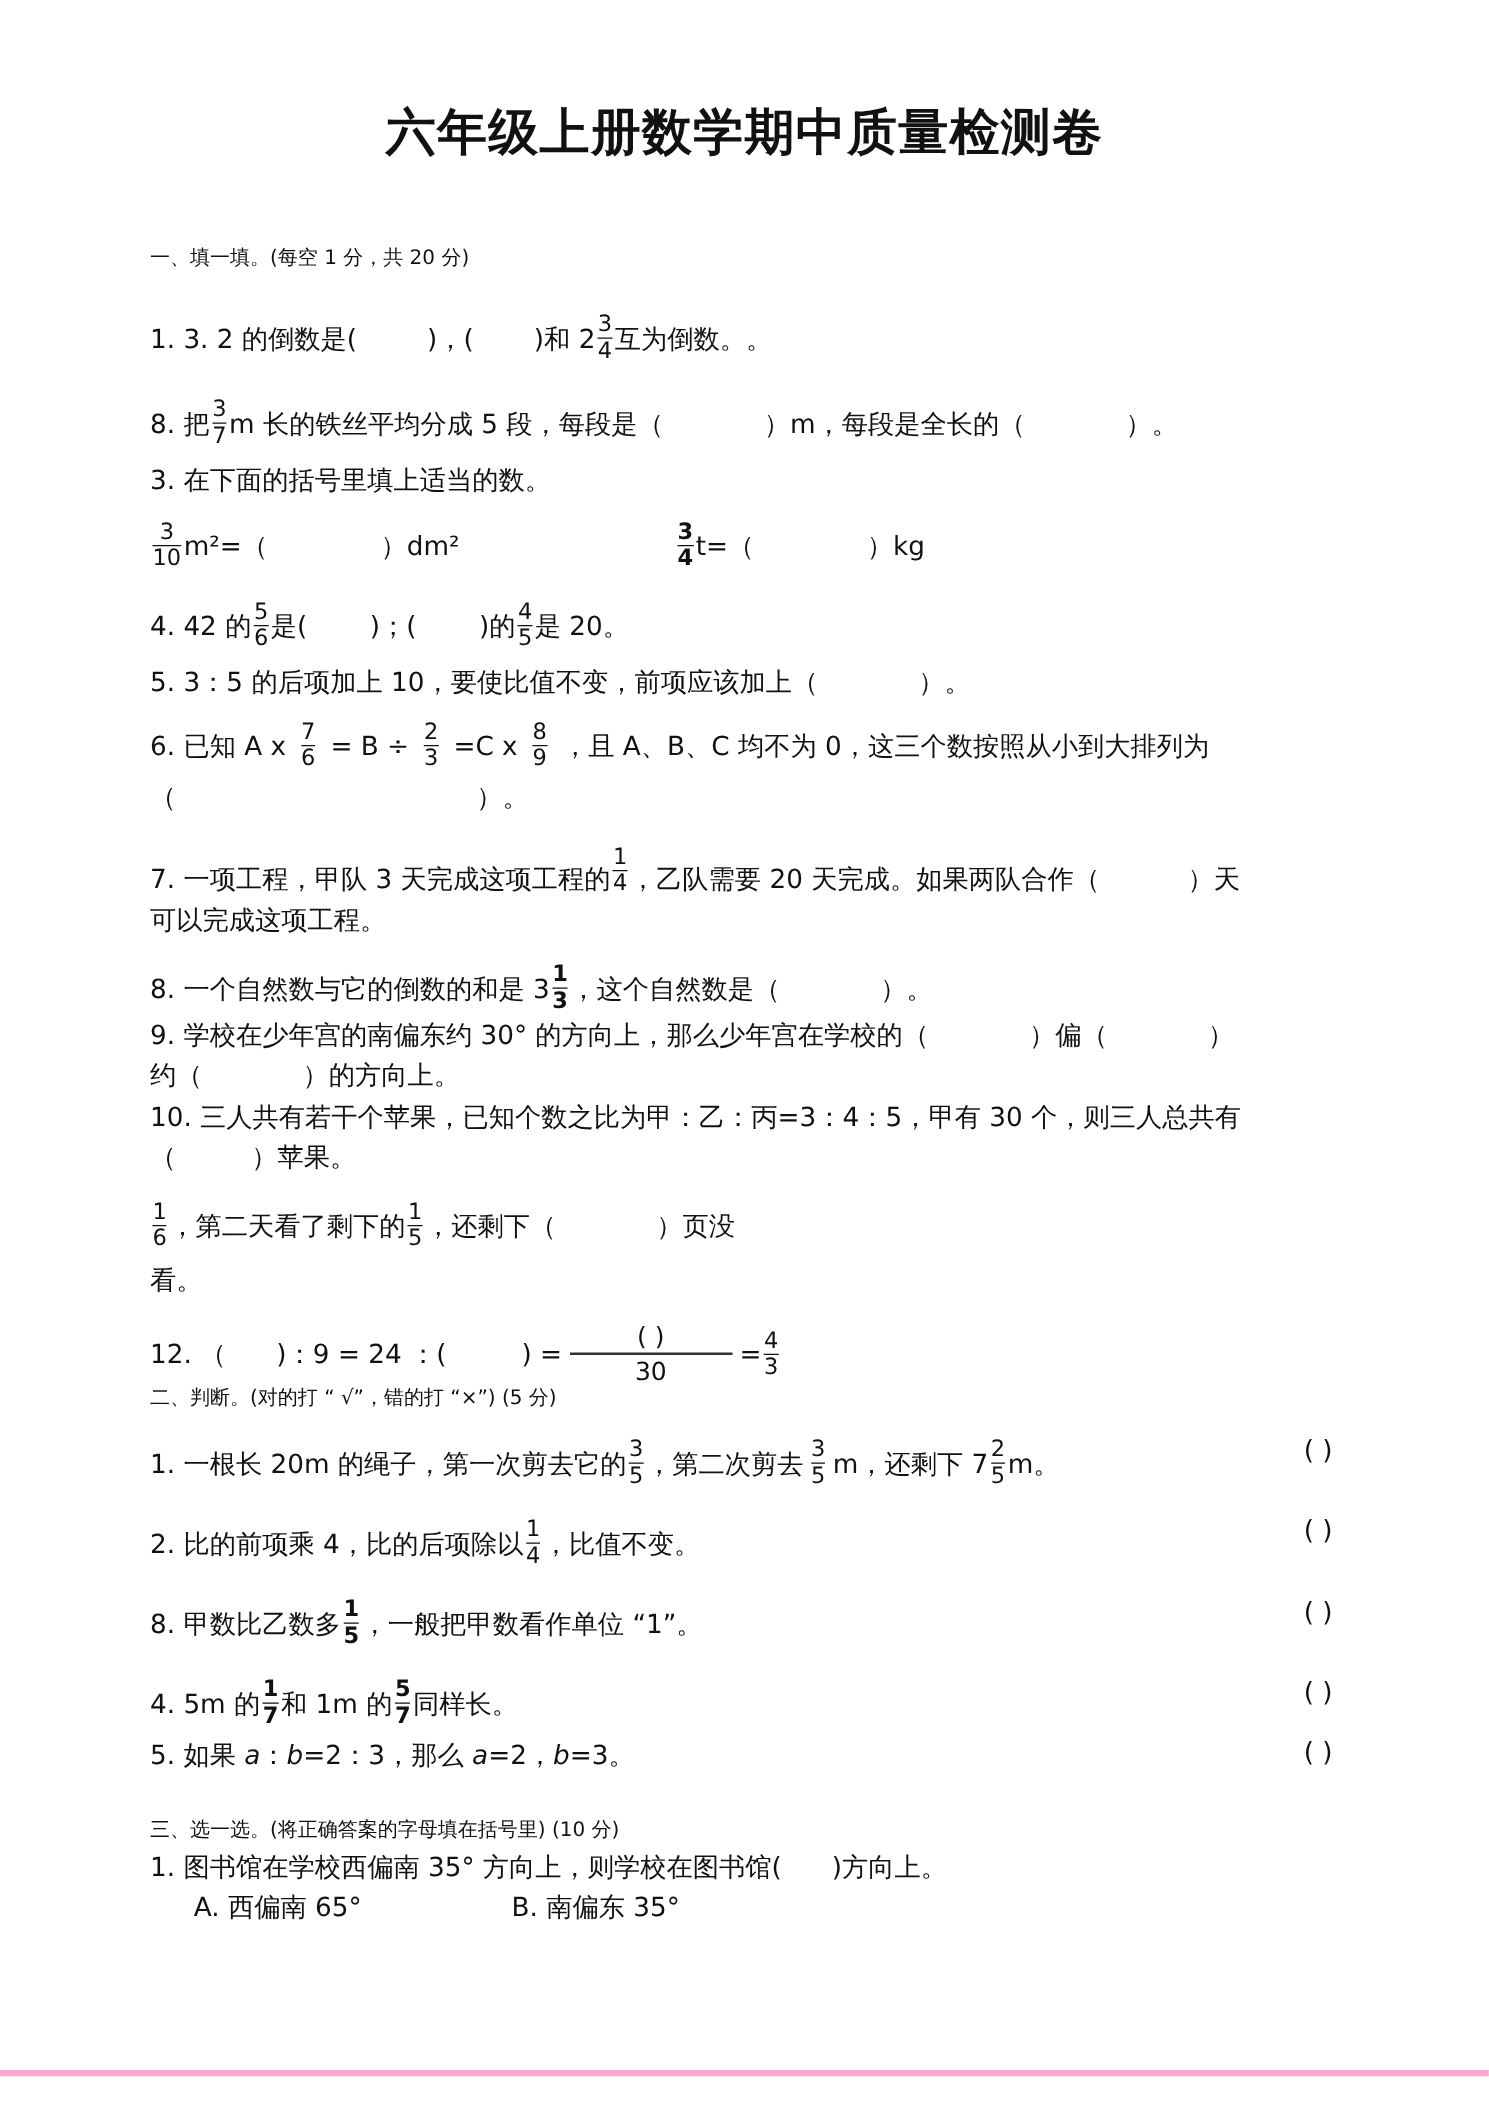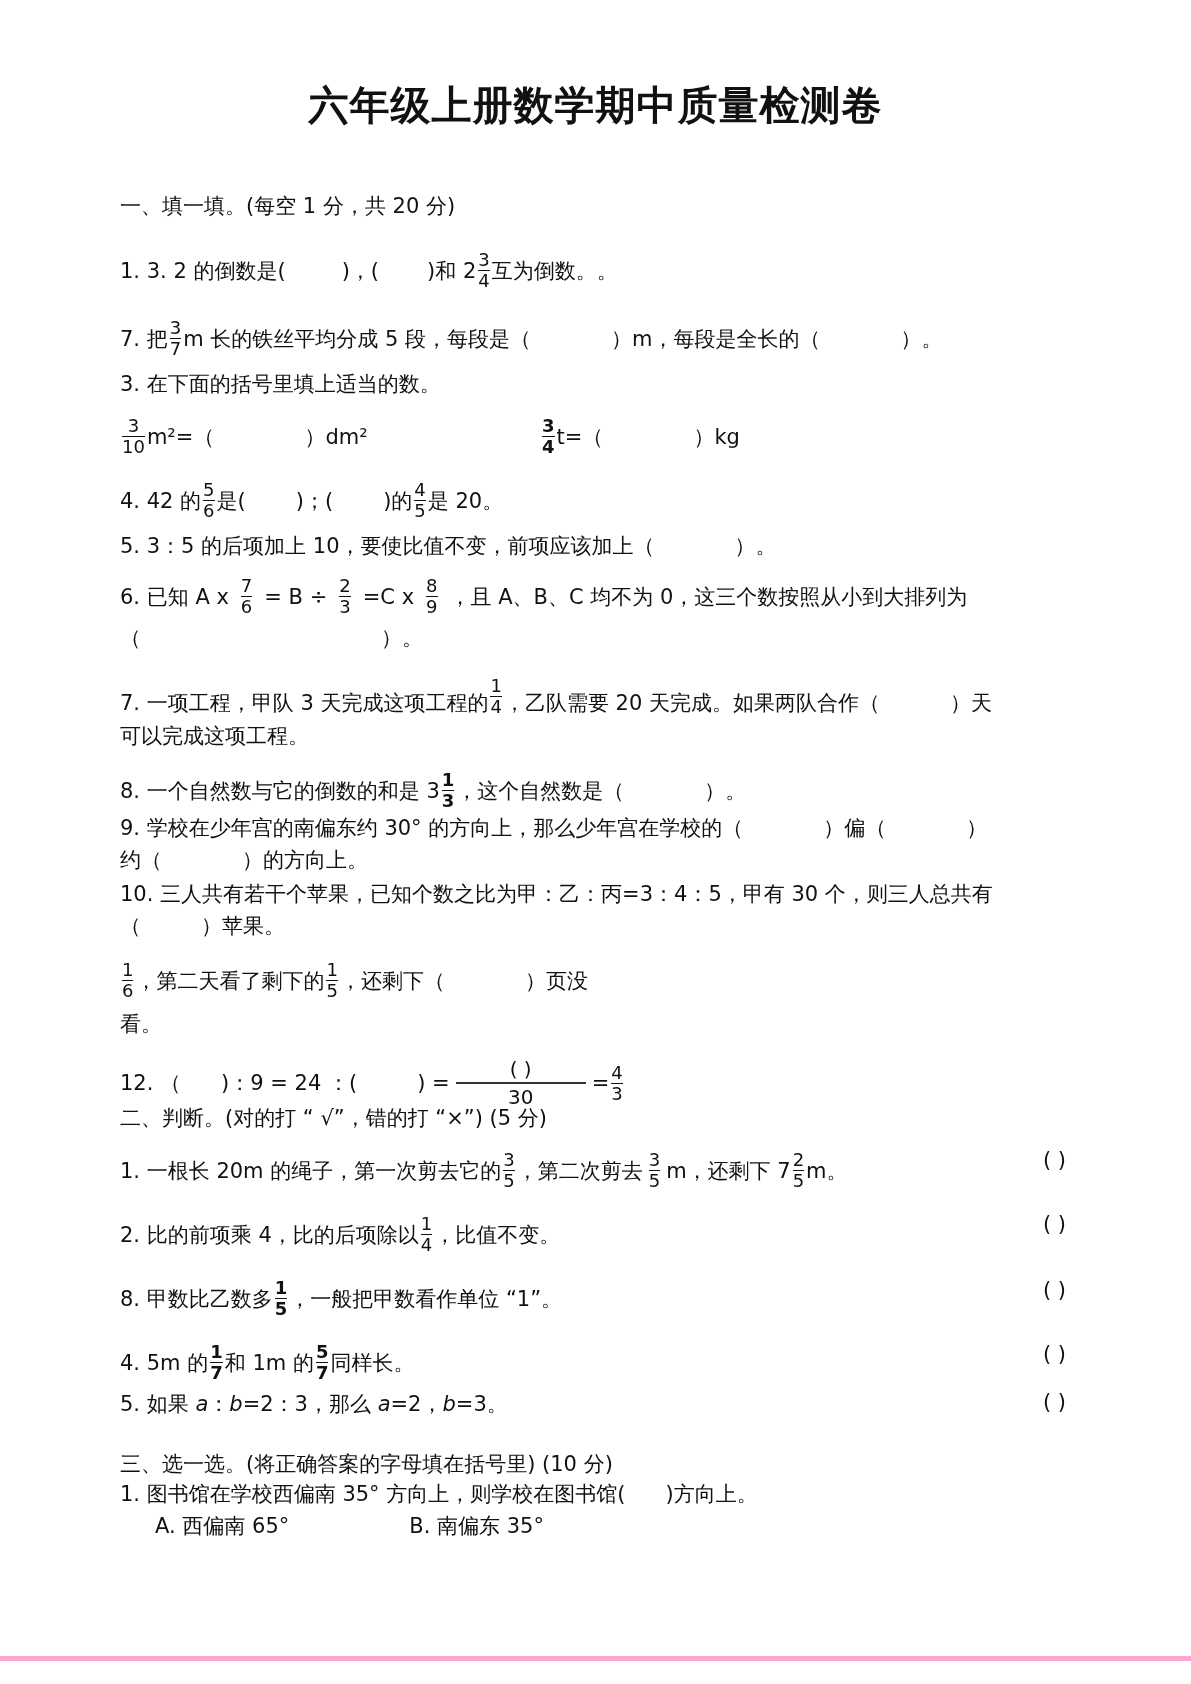--- a/index.html
+++ b/index.html
@@ -4,21 +4,21 @@
 <style>
   html, body { margin:0; padding:0; background:#fff; }
   body { width:1191px; height:1684px; position:relative; overflow:hidden;
          font-family:"DejaVu Sans","Liberation Sans",sans-serif; color:#111; }
   .page { position:absolute; left:0; top:0; width:1191px; height:1636px;
           border-bottom:5px solid #f9a8d4;margin-top:20px; }
   .title { position:absolute; top:58px; left:0; width:100%; text-align:center;
            font-size:40px; font-weight:bold; letter-spacing:1px; }
   .line { position:absolute; left:120px; font-size:21px; line-height:28px;
           white-space:nowrap; display:flex; align-items:center; }
-  .heading { font-size:21px; }
+  .heading { font-size:16px; }
   .frac { display:inline-flex; flex-direction:column; align-items:center;
           vertical-align:middle; font-size:18px; line-height:20px; margin:0 2px; }
   .frac .num { display:block; }
   .frac .bar { display:block; width:100%; min-width:10px; border-top:1.5px solid #111; }
   .frac .den { display:block; }
   .frac.bold { font-weight:bold; }
   .blank { display:inline-block; }
   .paren-box { position:absolute; right:125px; font-size:21px; }
   .bigfrac { display:inline-flex; flex-direction:column; align-items:center;
              vertical-align:middle; margin:0 6px; font-size:20px; line-height:26px; }
@@ -43,21 +43,21 @@
     <span>)和 2</span>
     <span class="frac">
         <span class="num">3</span>
         <span class="bar"></span>
         <span class="den">4</span>
       </span>
     <span>互为倒数。。</span>
   </div>
 
   <div class="line" style="top:298px;">
-    <span>7. 把</span>
+    <span>8. 把</span>
     <span class="frac">
         <span class="num">3</span>
         <span class="bar"></span>
         <span class="den">7</span>
       </span>
     <span>m 长的铁丝平均分成 5 段，每段是（</span>
     <span class="blank" style="width:80px"></span>
     <span>）m，每段是全长的（</span>
     <span class="blank" style="width:80px"></span>
     <span>）。</span>

